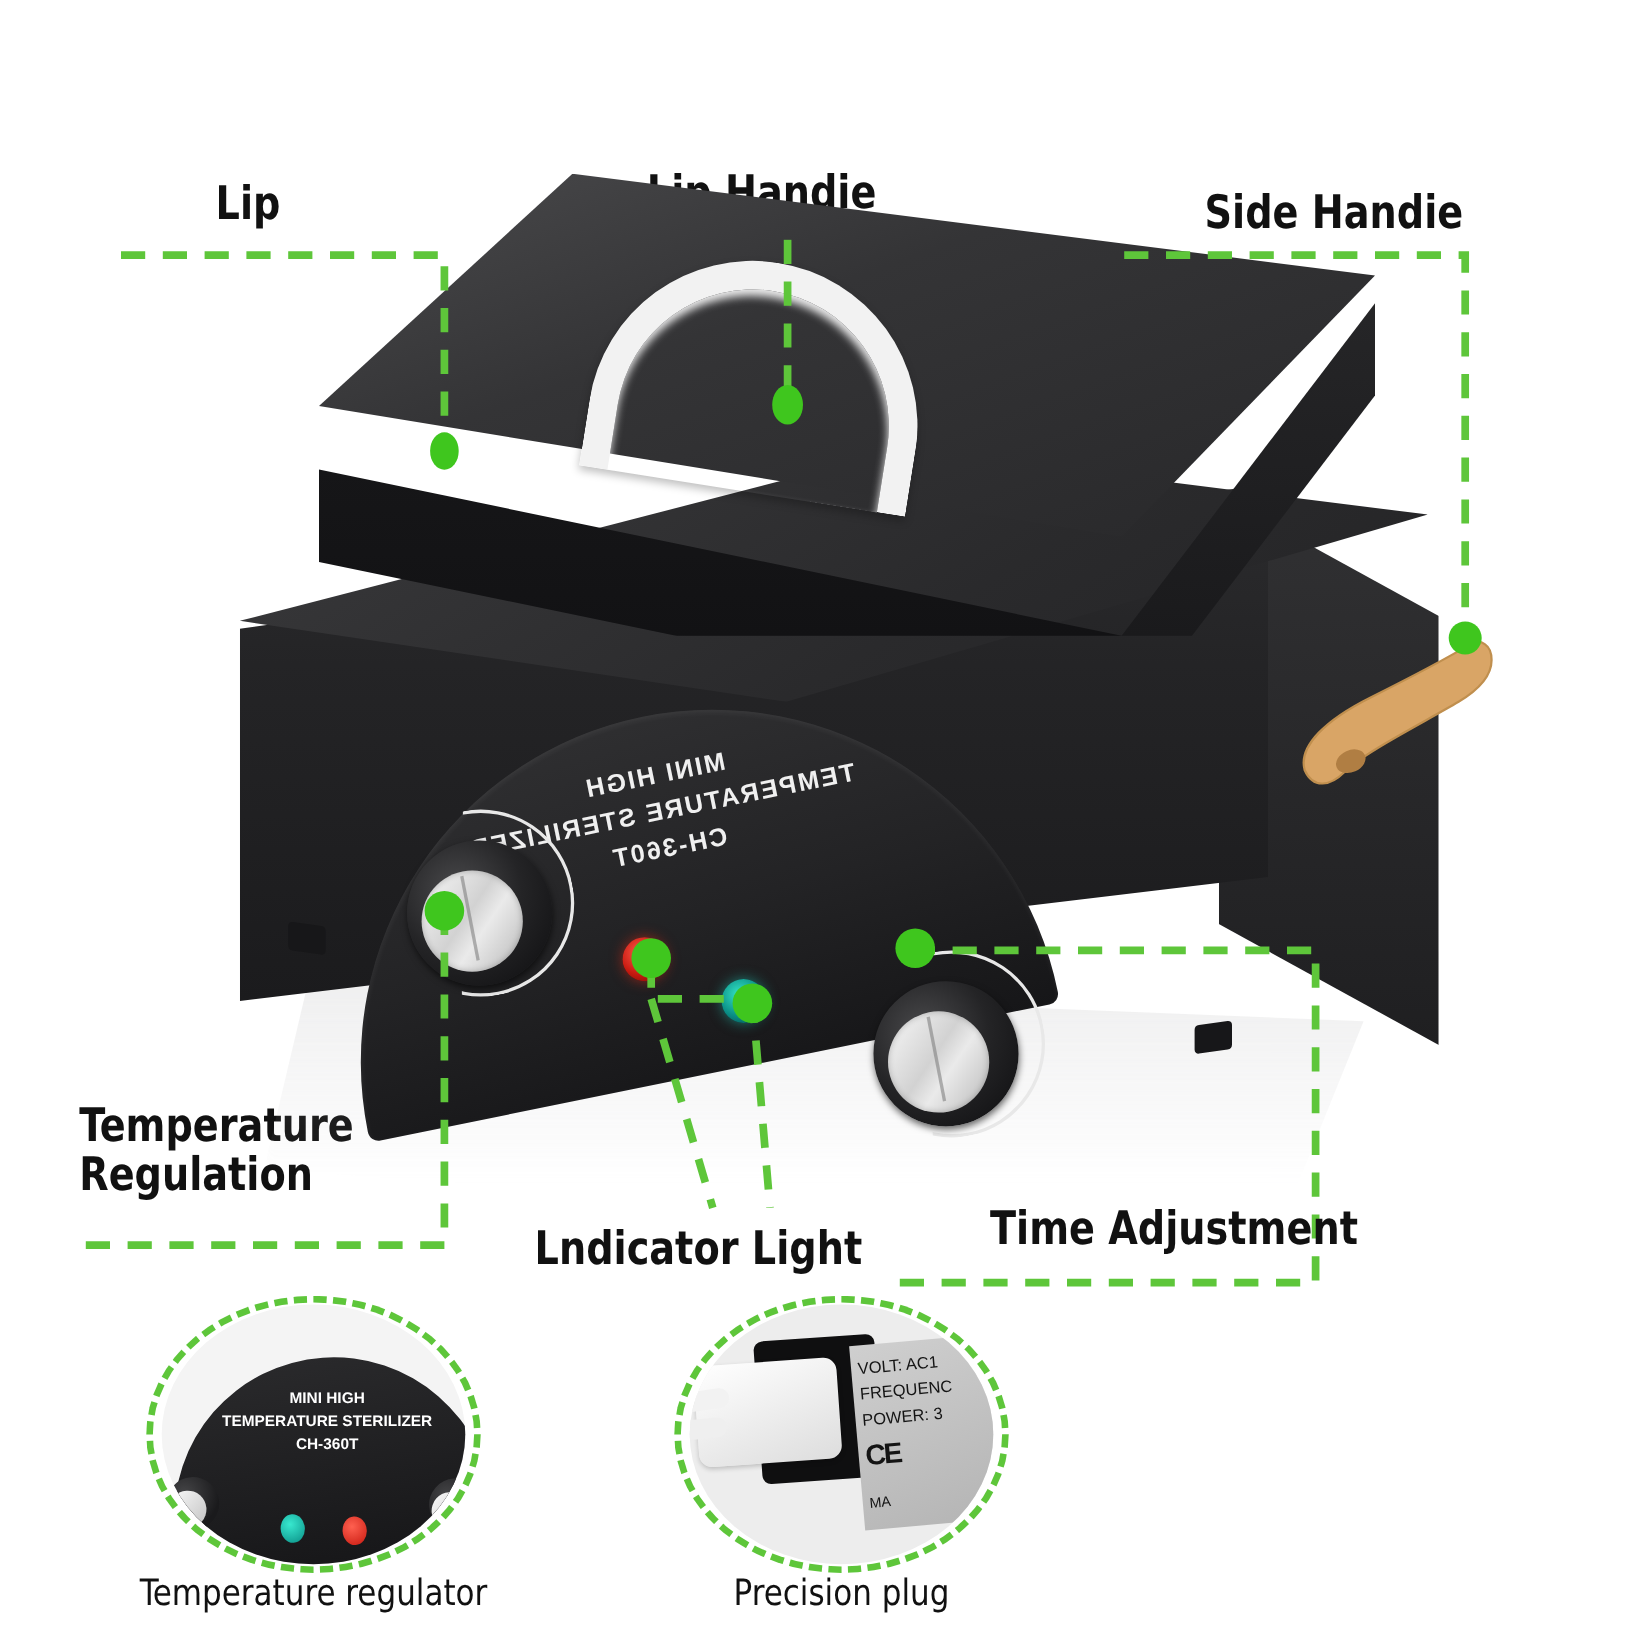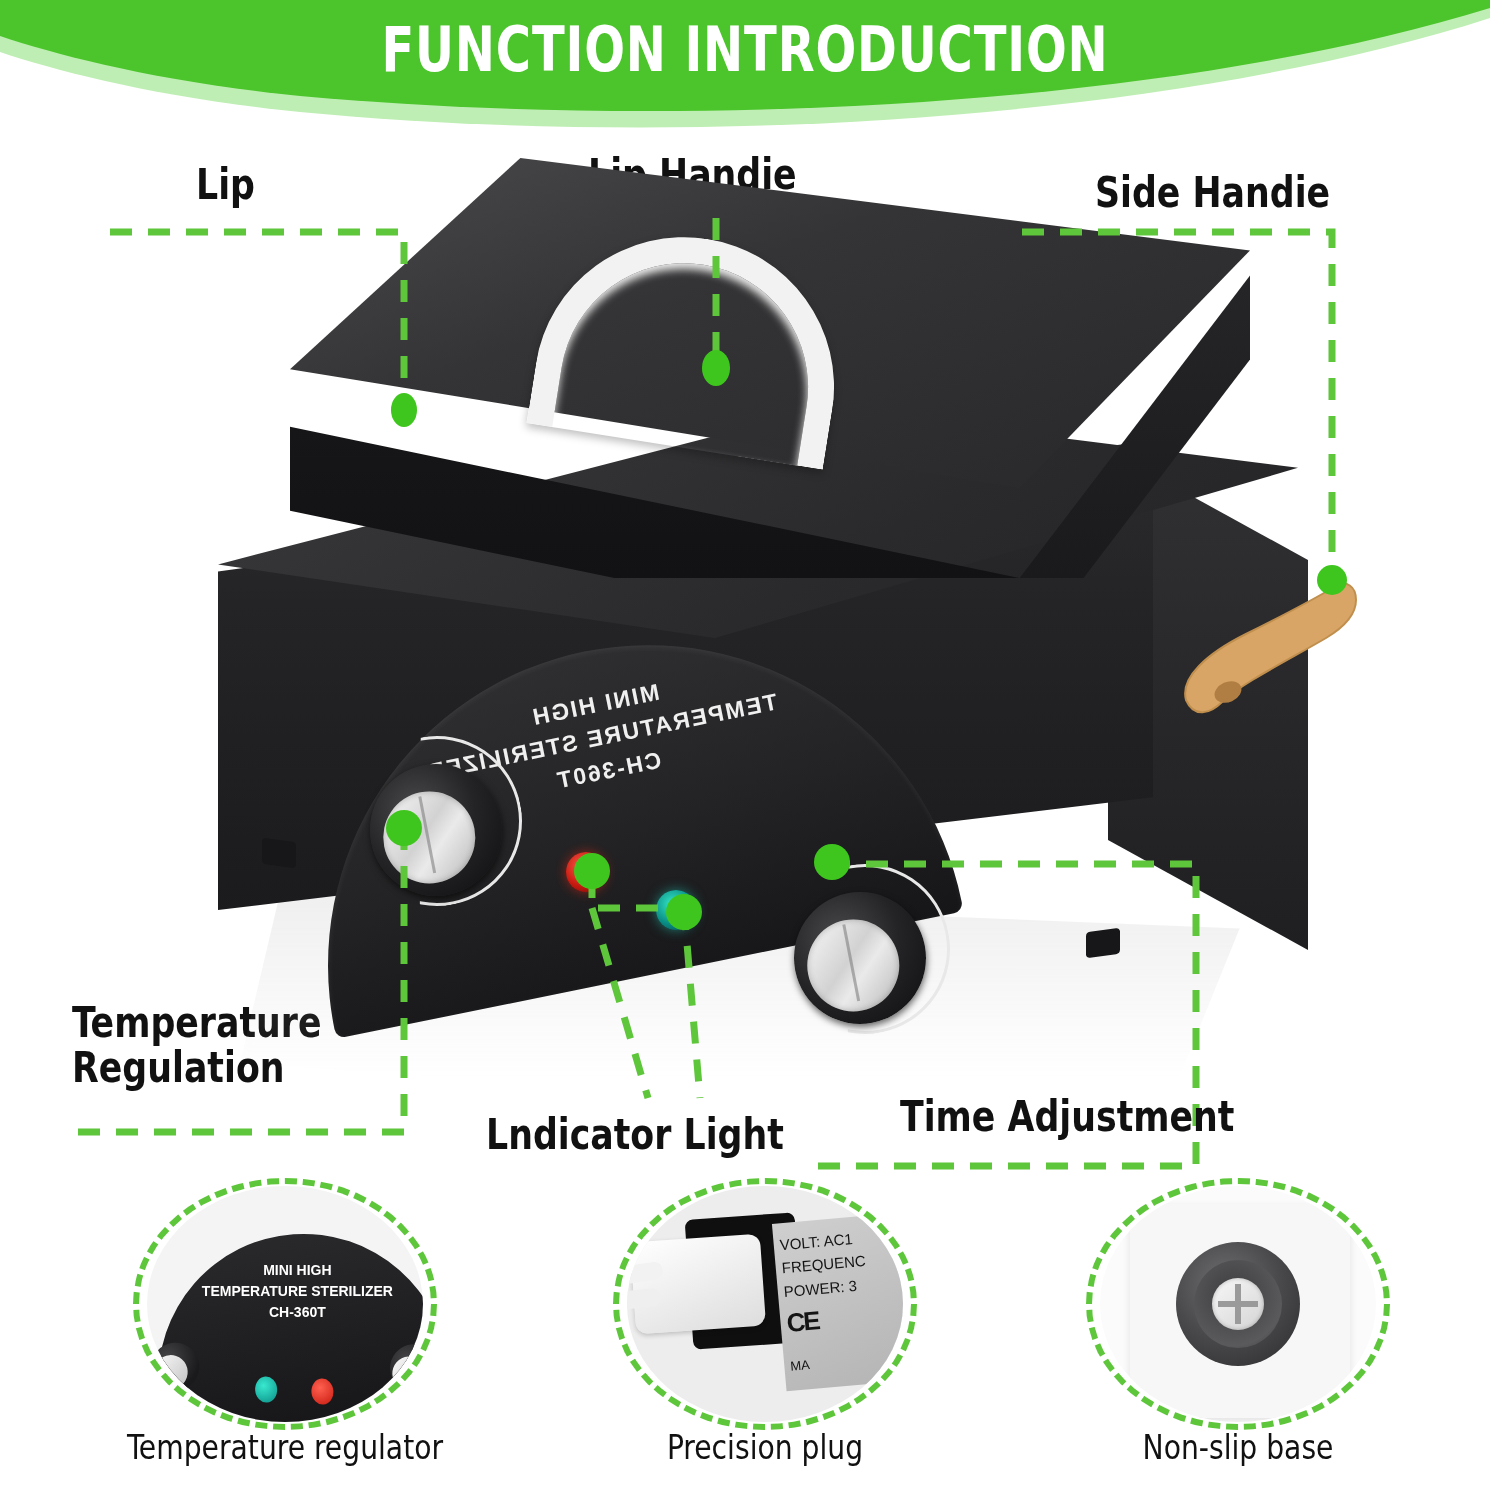--- a/index.html
+++ b/index.html
@@ -199,27 +199,20 @@
            background:linear-gradient(140deg,#f8f8f8,#d4d4d4);box-shadow:inset 0 0 4px rgba(0,0,0,.25);}
   .d3-screw:before,.d3-screw:after{content:"";position:absolute;background:#9a9a9a;}
   .d3-screw:before{left:23px;top:6px;width:6px;height:40px;}
   .d3-screw:after{left:6px;top:23px;width:40px;height:6px;}
 </style>
 </head>
 <body>
 
 <div id="stage">
 
-  <div id="banner">
-    <svg class="banner-svg" width="1490" height="150" viewBox="0 0 1490 150">
-      <path d="M0,0 L1490,0 L1490,18 C1180,118 700,150 300,112 C160,98 60,72 0,52 Z" fill="#A8E89A" opacity="0.75"></path>
-      <path d="M0,0 L1490,0 L1490,8 C1180,104 700,132 300,96 C160,82 60,56 0,36 Z" fill="#4CC52C"></path>
-    </svg>
-    <div id="banner-title">FUNCTION INTRODUCTION</div>
-  </div>
 
   <div class="callout" id="lbl-lip">Lip</div>
   <div class="callout" id="lbl-lip-handle">Lip Handie</div>
   <div class="callout" id="lbl-side-handle">Side Handie</div>
   <div class="callout" id="lbl-temp-reg">Temperature
 Regulation</div>
   <div class="callout" id="lbl-indicator">Lndicator Light</div>
   <div class="callout" id="lbl-time-adj">Time Adjustment</div>
 
   <div id="product">
@@ -342,26 +335,15 @@
           <div>FREQUENC</div>
           <div>POWER:  3</div>
           <div class="d2-ce">CE</div>
           <div style="font-size:13px;margin-top:14px;">MA</div>
         </div>
       </div>
       <div class="ring"></div>
       <div class="cap">Precision plug</div>
     </div>
 
-    <div class="detail" id="det-3">
-      <div class="clip">
-        <div class="d3-bg"></div>
-        <div class="d3-plate"></div>
-        <div class="d3-ring"></div>
-        <div class="d3-ring2"></div>
-        <div class="d3-screw"></div>
-      </div>
-      <div class="ring"></div>
-      <div class="cap">Non-slip base</div>
-    </div>
 
   </div>
 </div>
 
 </body></html>

